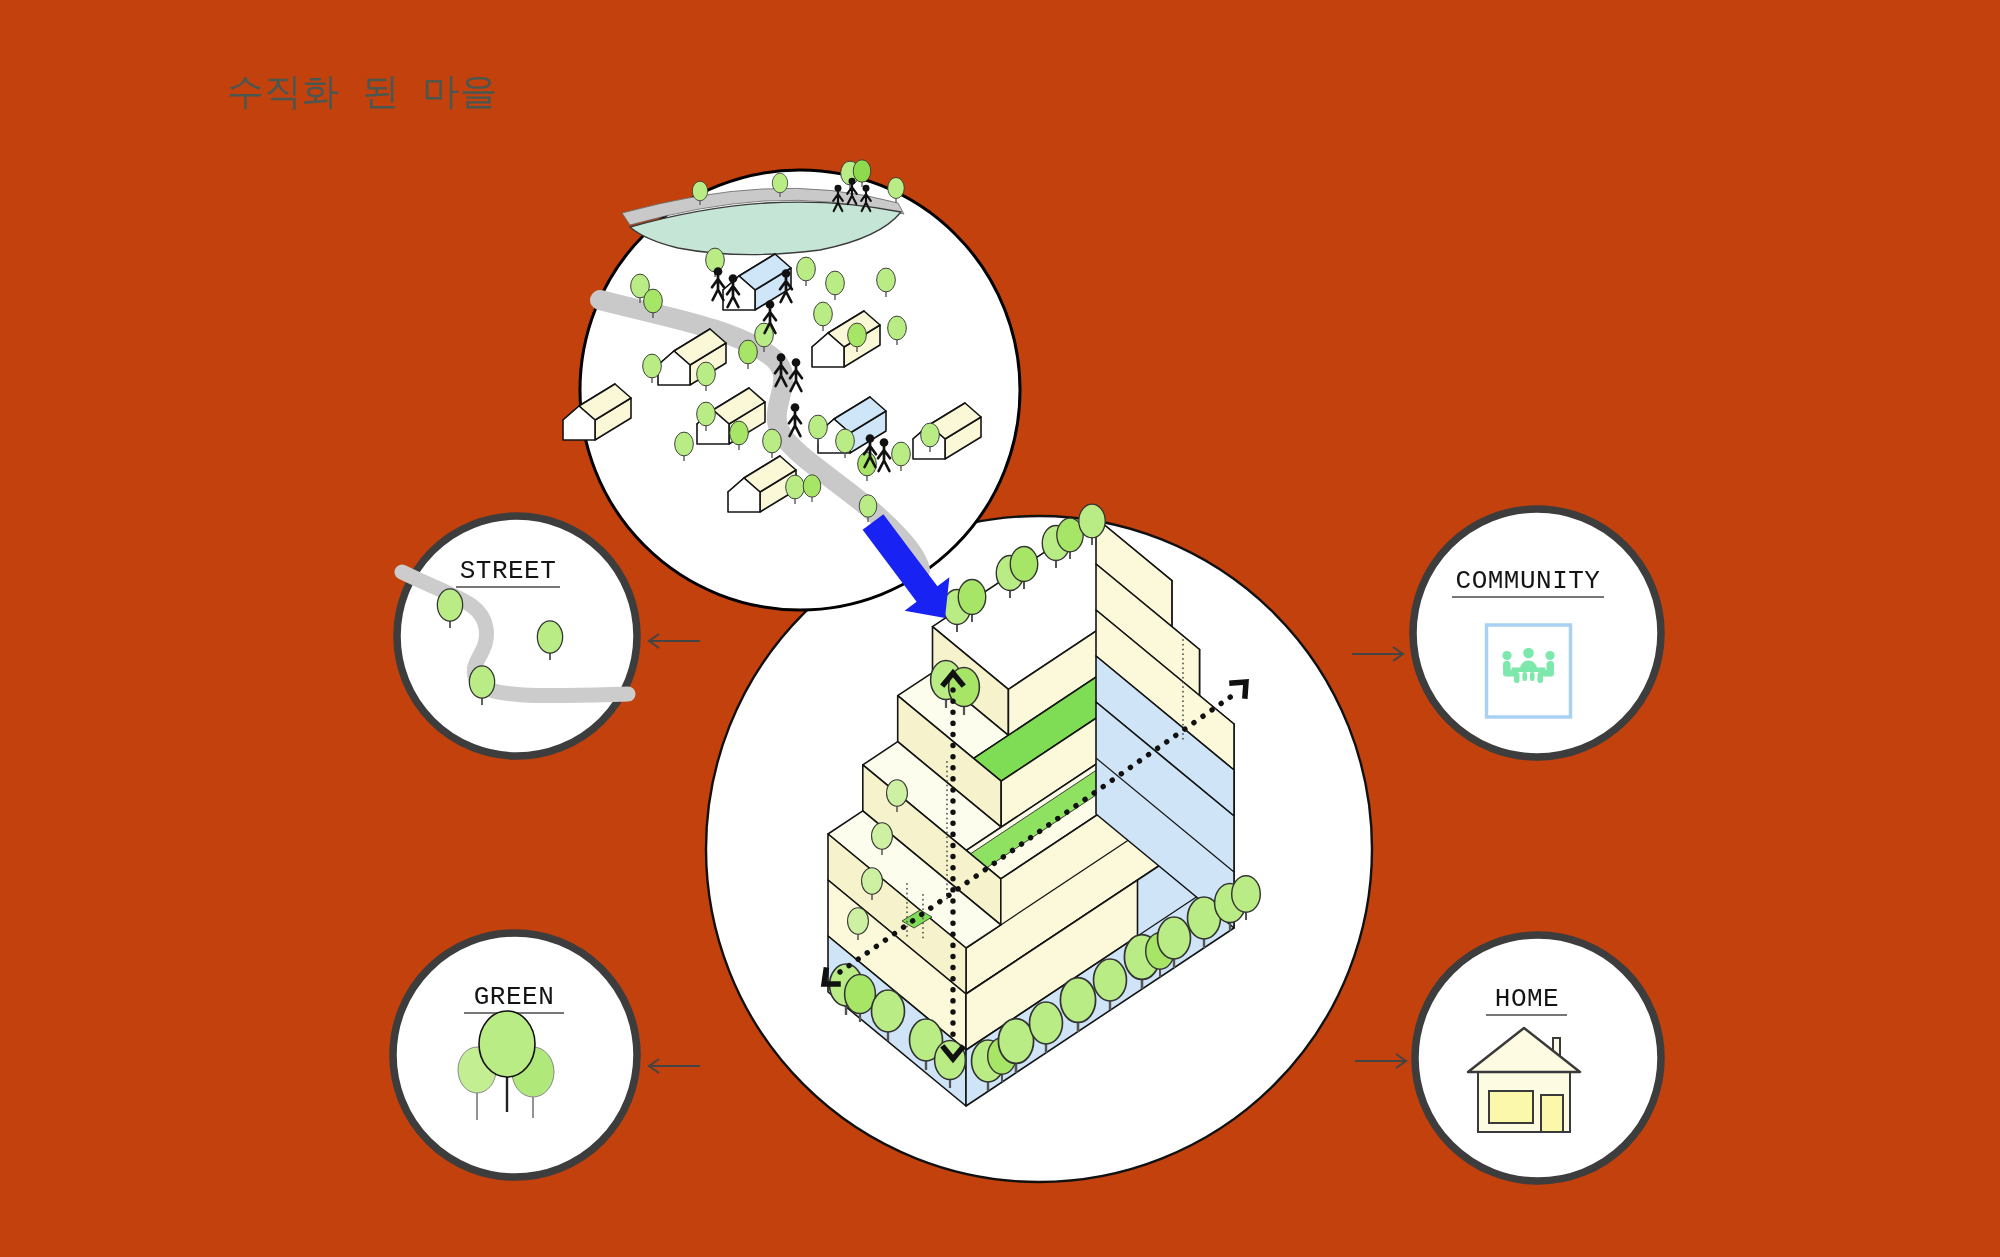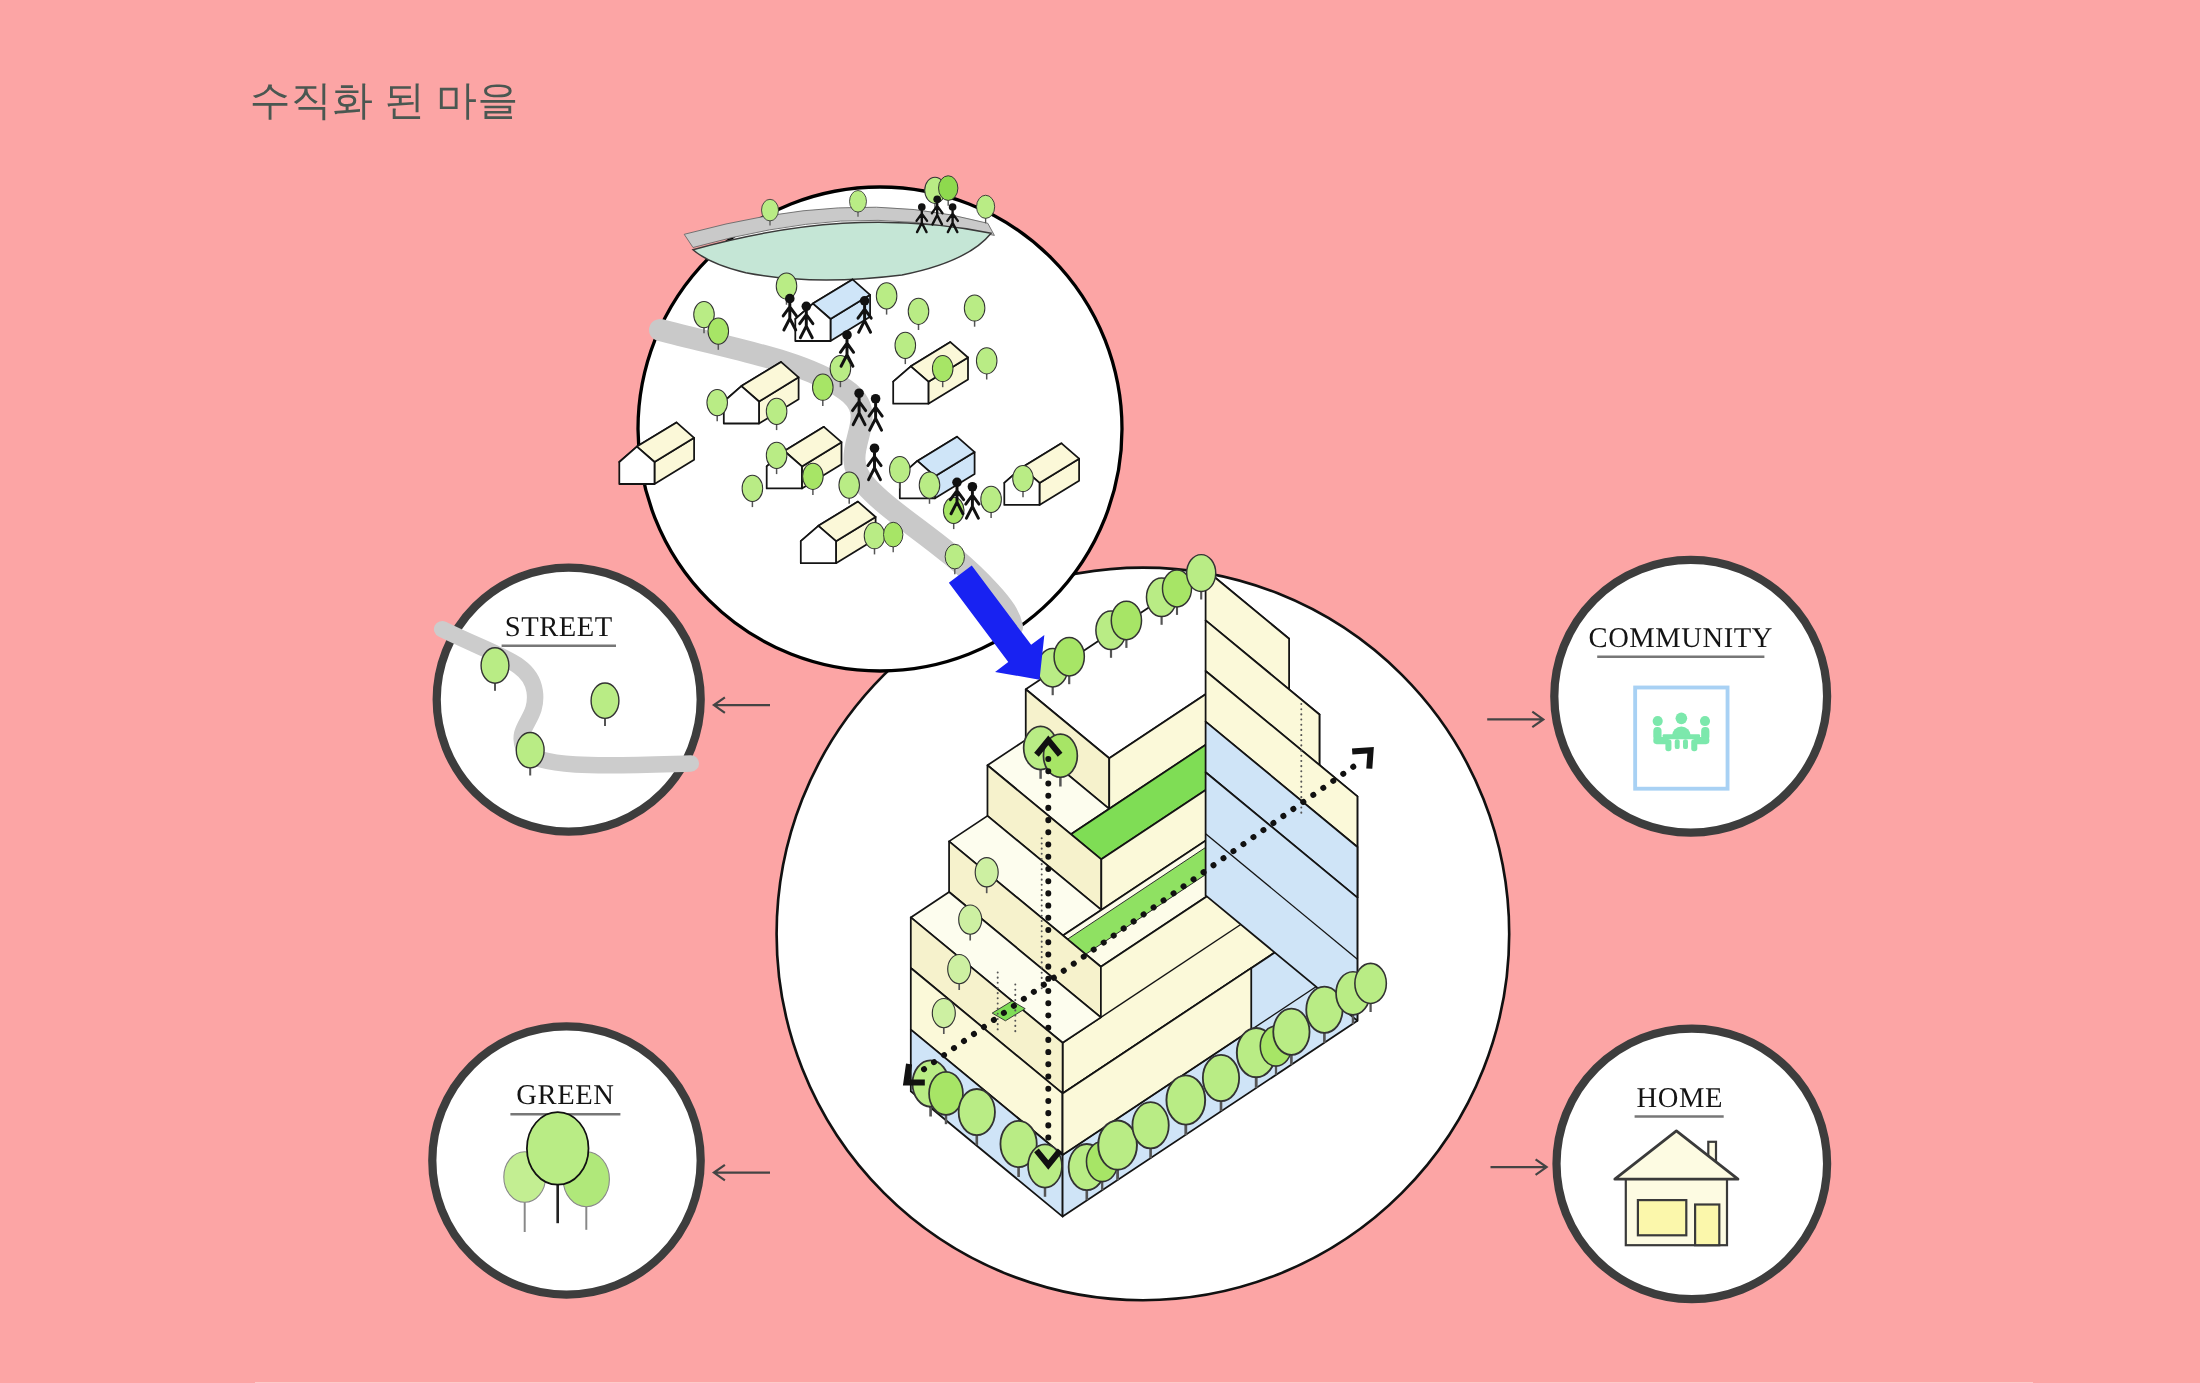--- a/index.html
+++ b/index.html
@@ -1,17 +1,17 @@
 <!DOCTYPE html>
 <html><head>
 <meta charset="utf-8">
 <style>
   html,body{margin:0;padding:0;background:#ffffff;}
-  .stage{position:relative;width:2000px;height:1257px;background:#fca5a5;overflow:hidden;
-         font-family:Liberation Serif, serif;}
+  .stage{position:relative;width:2000px;height:1257px;background:#c2410c;overflow:hidden;
+         font-family:Liberation Mono, monospace;}
   svg{position:absolute;left:0;top:0;}
   .page-title{font-size:37px;font-weight:500;letter-spacing:.5px;fill:#4a5751;}
   .sat-label{font-size:26px;font-weight:400;letter-spacing:.5px;fill:#141414;}
   .outline{stroke:#141414;stroke-width:1.6;stroke-linejoin:round;}
   .thin{stroke:#141414;stroke-width:1.2;}
 </style>
 </head>
 <body>
 
 <div class="stage">

